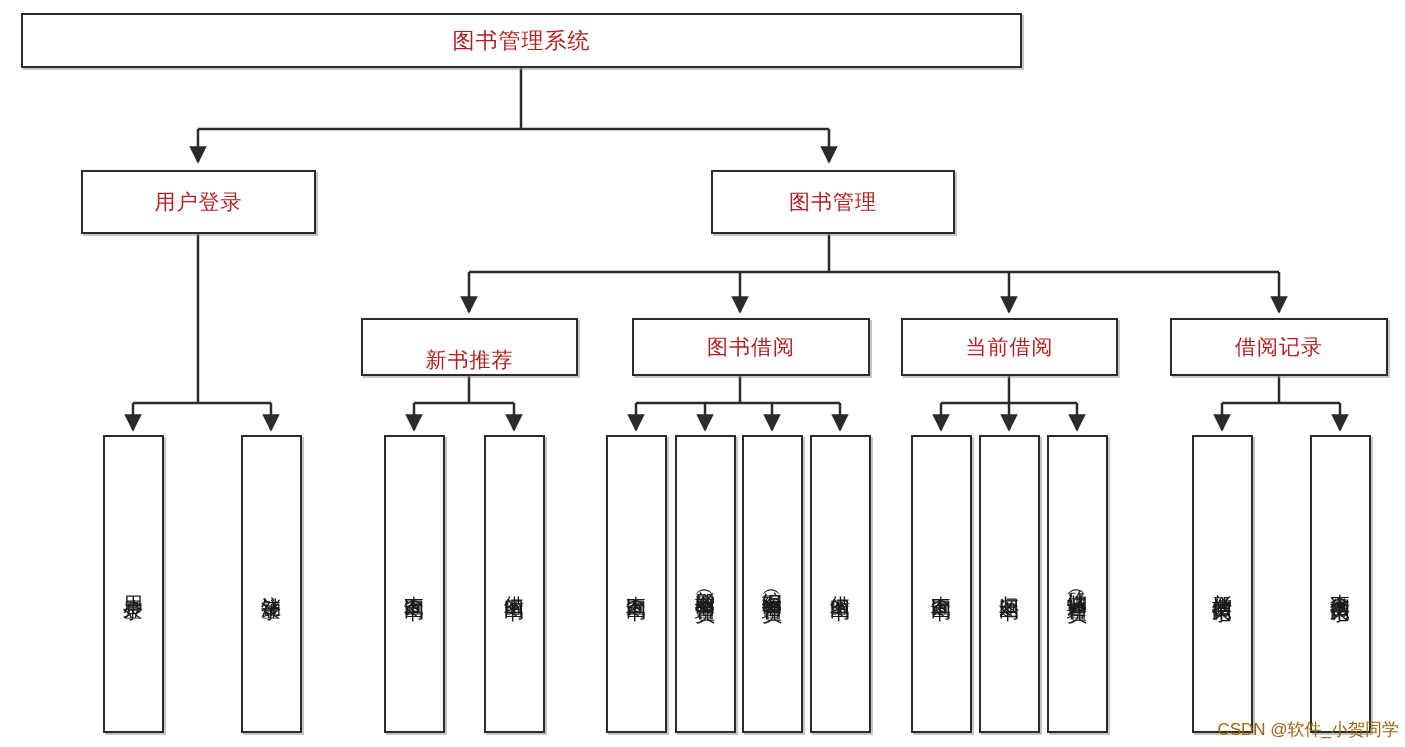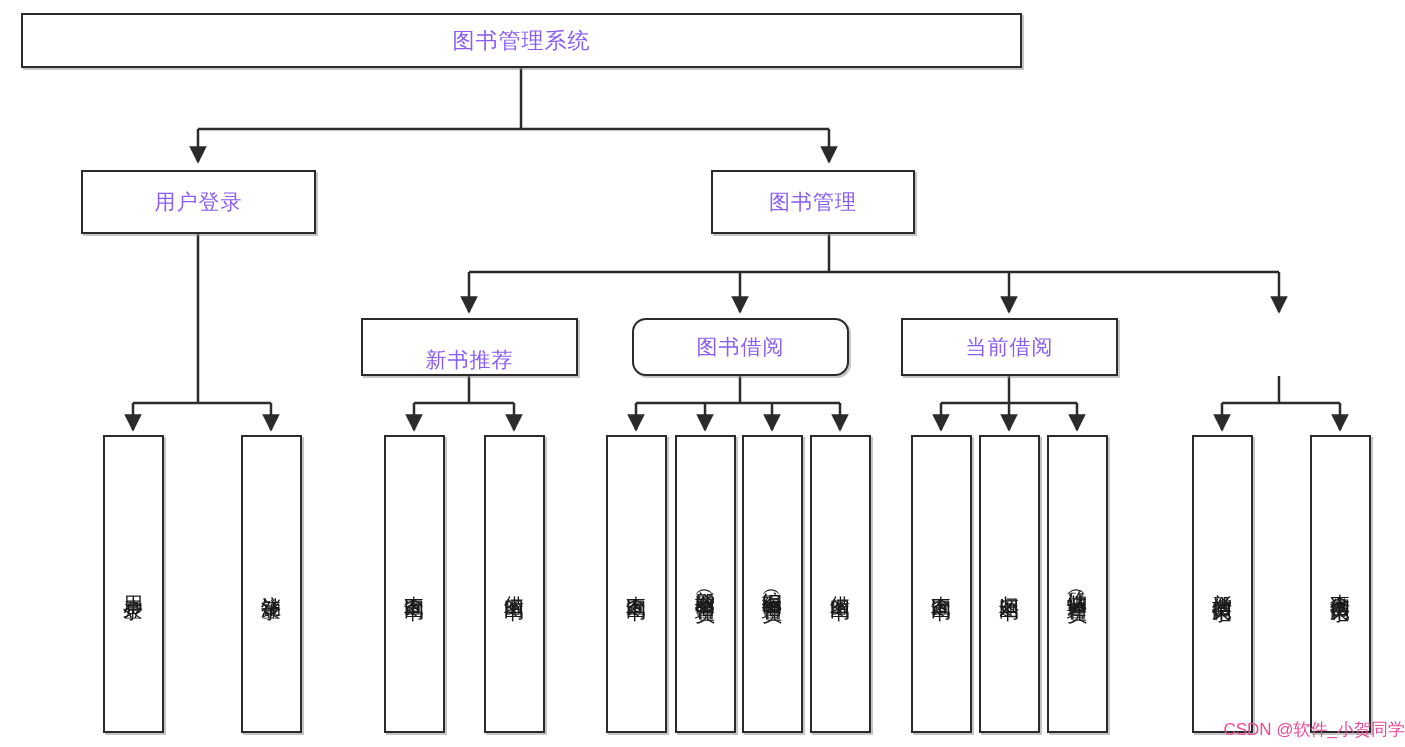--- a/index.html
+++ b/index.html
@@ -1,27 +1,27 @@
 <!DOCTYPE html>
 <html><head>
 <meta charset="utf-8">
 <style>
   html,body{margin:0;padding:0;background:#ffffff;}
   body{font-family:"Liberation Sans","DejaVu Sans",sans-serif;}
   #stage{position:relative;width:1405px;height:747px;background:#ffffff;overflow:hidden;}
   svg#wires{position:absolute;left:0;top:0;width:1405px;height:747px;pointer-events:none;}
   .node{position:absolute;box-sizing:border-box;background:#ffffff;border:2px solid #2b2b2b;
         box-shadow:2px 2px 0 rgba(150,150,150,.55);display:flex;align-items:center;justify-content:center;}
-  .node .lbl{color:#8b5cf6;font-size:21px;letter-spacing:1px;white-space:nowrap;}
+  .node .lbl{color:#b91c1c;font-size:21px;letter-spacing:1px;white-space:nowrap;}
   .node.root .lbl{font-size:22px;}
   .leaf{position:absolute;box-sizing:border-box;background:#ffffff;border:2px solid #2b2b2b;
         box-shadow:2px 2px 0 rgba(150,150,150,.55);display:flex;align-items:center;justify-content:center;}
   .leaf .lbl{color:#1a1a1a;font-size:20px;letter-spacing:2px;
         writing-mode:vertical-rl;text-orientation:upright;white-space:nowrap;line-height:1;}
-  #watermark{position:absolute;right:0;bottom:6px;color:#ec4899;font-size:17px;white-space:nowrap;}
+  #watermark{position:absolute;right:6px;bottom:6px;color:#a16207;font-size:17px;white-space:nowrap;}
 </style>
 </head>
 <body>
 
 <div id="stage">
 
   <svg id="wires" viewBox="0 0 1405 747">
     <defs>
       <marker id="ar" viewBox="0 0 10 10" refX="9" refY="5" markerWidth="7" markerHeight="7" orient="auto-start-reverse">
         <path d="M 0 0 L 10 5 L 0 10 z" fill="#2b2b2b"></path>
@@ -71,32 +71,35 @@
     </g>
   </svg>
 
   <div class="node root" style="left:21px;top:13px;width:1001px;height:55px;">
     <span class="lbl">图书管理系统</span>
   </div>
 
   <div class="node" style="left:81px;top:170px;width:235px;height:64px;">
     <span class="lbl">用户登录</span>
   </div>
-  <div class="node" style="left:711px;top:170px;width:204px;height:64px;">
+  <div class="node" style="left:711px;top:170px;width:244px;height:64px;">
     <span class="lbl">图书管理</span>
   </div>
 
   <div class="node" style="left:361px;top:318px;width:217px;height:58px;align-items:flex-end;">
     <span class="lbl">新书推荐</span>
   </div>
-  <div class="node" style="left:632px;top:318px;width:217px;height:58px;border-radius:14px;">
+  <div class="node" style="left:632px;top:318px;width:238px;height:58px;">
     <span class="lbl">图书借阅</span>
   </div>
   <div class="node" style="left:901px;top:318px;width:217px;height:58px;text-align:right;">
     <span class="lbl">当前借阅</span>
+  </div>
+  <div class="node" style="left:1170px;top:318px;width:218px;height:58px;">
+    <span class="lbl">借阅记录</span>
   </div>
 
   <div class="leaf" style="left:103px;top:435px;width:61px;height:298px;">
     <span class="lbl">用户登录</span>
   </div>
   <div class="leaf" style="left:241px;top:435px;width:61px;height:298px;">
     <span class="lbl">注销登录</span>
   </div>
 
   <div class="leaf" style="left:384px;top:435px;width:61px;height:298px;">

